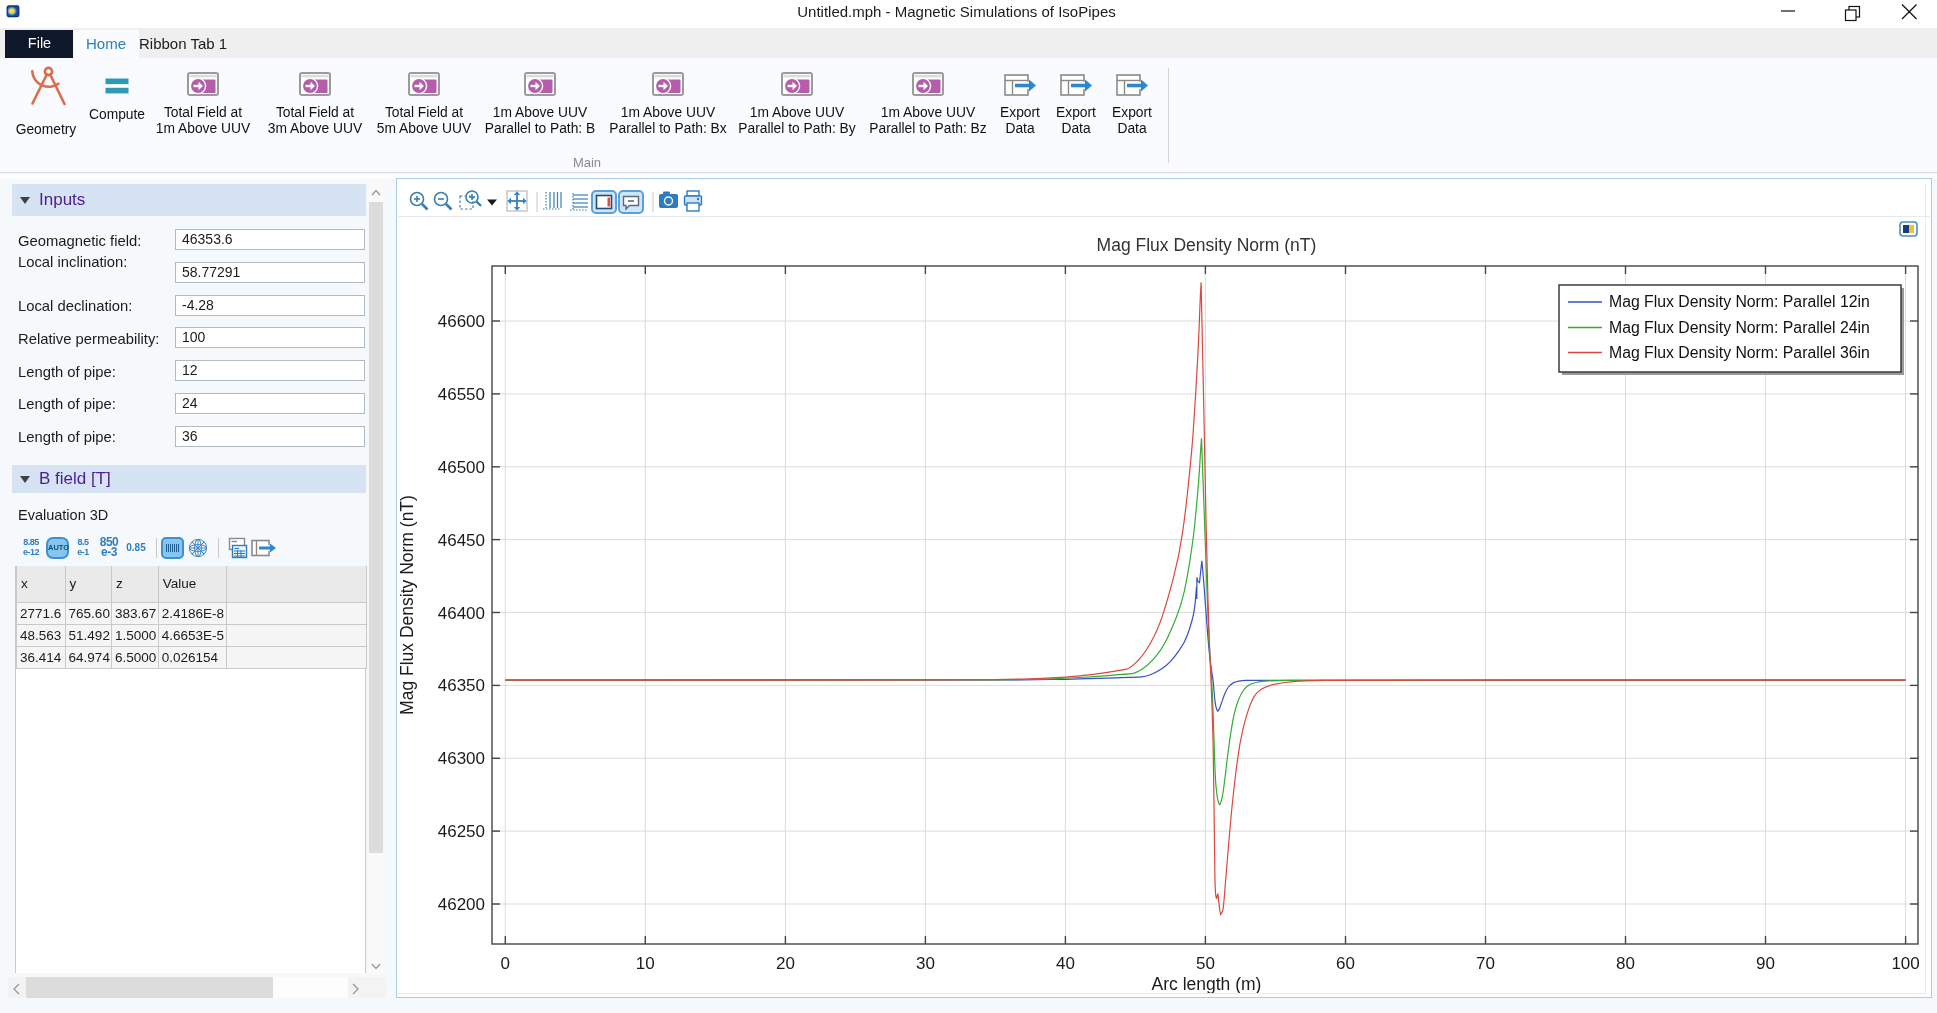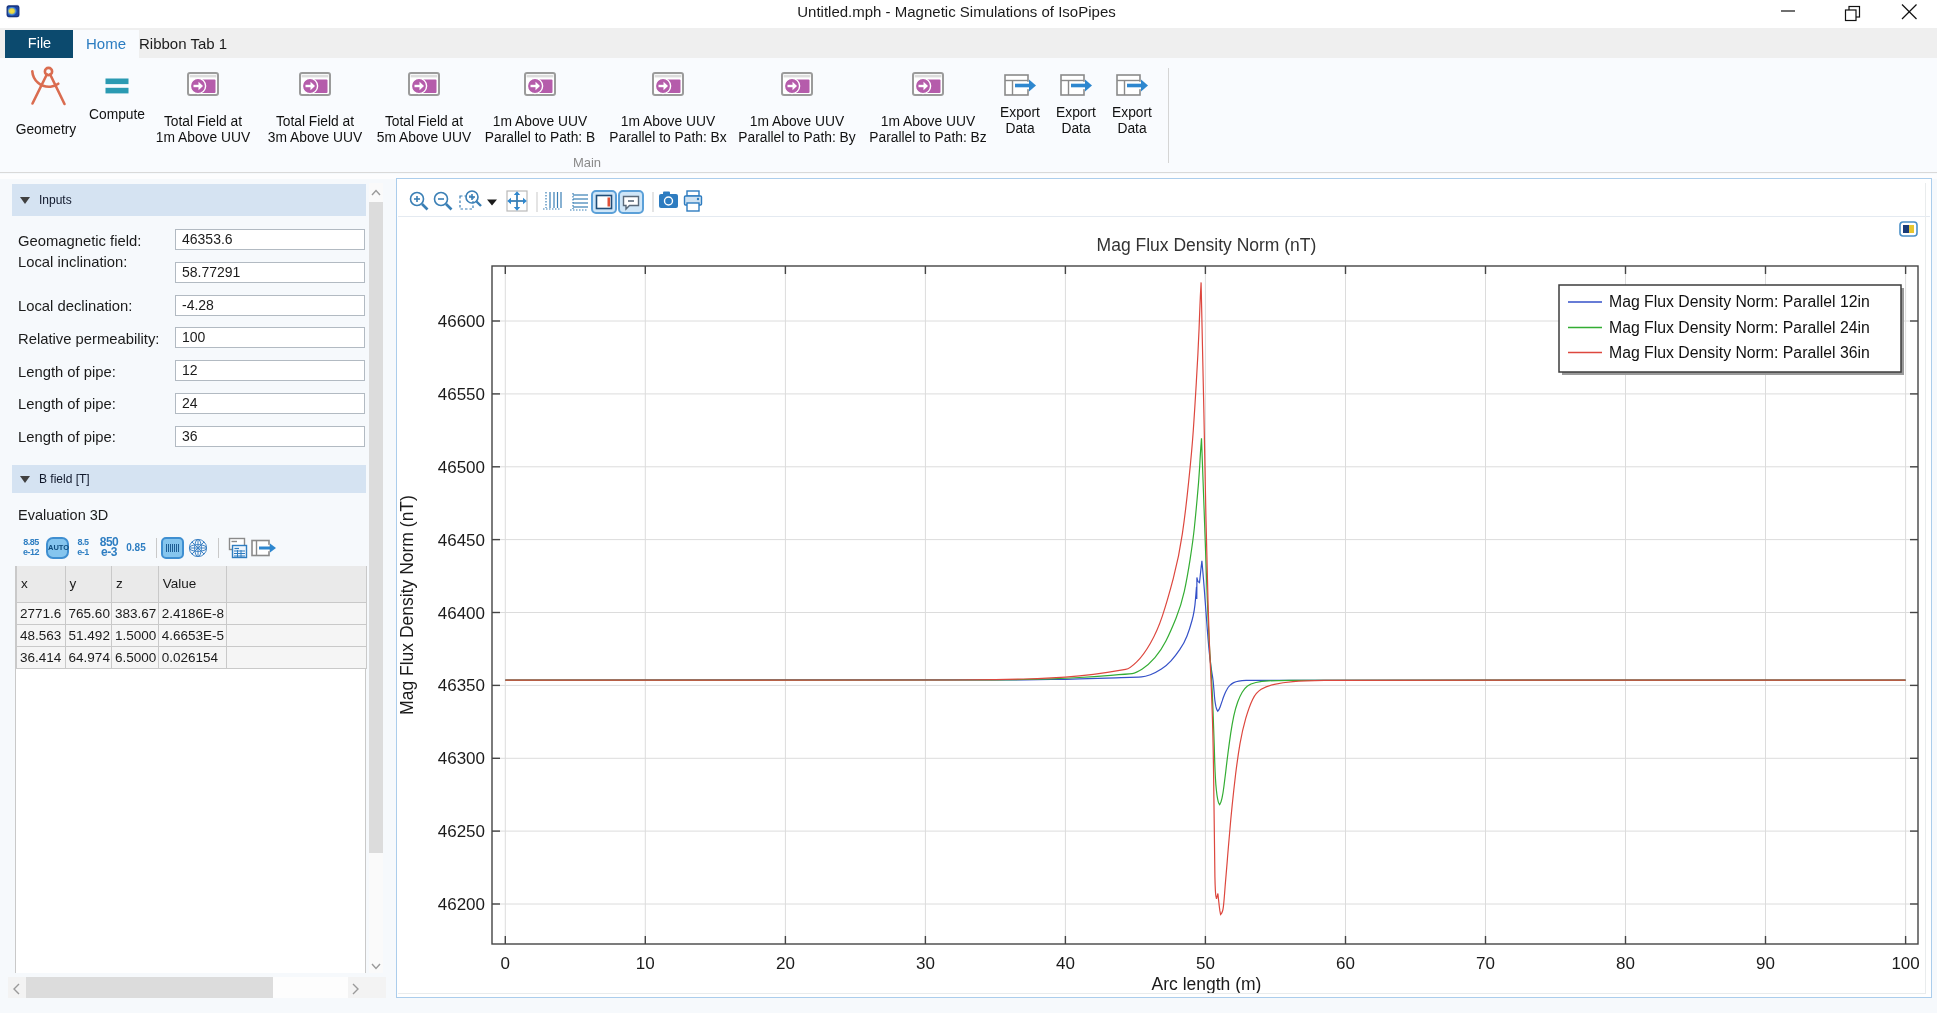--- a/index.html
+++ b/index.html
@@ -2,30 +2,30 @@
 <html><head><meta charset="utf-8">
 <style>
 *{margin:0;padding:0;box-sizing:border-box}
 html,body{width:1937px;height:1013px;overflow:hidden;background:#fff;
  font-family:"Liberation Sans",sans-serif;-webkit-font-smoothing:antialiased}
 .abs{position:absolute}
 #titlebar{position:absolute;left:0;top:0;width:1937px;height:28px;background:#fff}
 #title{position:absolute;left:0;top:3px;width:1937px;text-align:center;font-size:15px;color:#1b1b1b}
 #tabrow{position:absolute;left:0;top:28px;width:1937px;height:30px;background:#efefef}
 #ribbon{position:absolute;left:0;top:58px;width:1937px;height:115px;background:#f9fbfe;border-bottom:1px solid #d9d9d9}
-#filebtn{position:absolute;left:5px;top:30px;width:66px;height:28px;background:#0c4a6e;color:#fff;font-size:14.5px;text-align:center;line-height:27px;width:69px}
+#filebtn{position:absolute;left:5px;top:30px;width:66px;height:28px;background:#0f172a;color:#fff;font-size:14.5px;text-align:center;line-height:27px;width:69px}
 #hometab{position:absolute;left:73px;top:30px;width:66px;height:29px;background:#f9fbfe;color:#2b7cc1;font-size:15px;text-align:center;line-height:27px}
 #tab1{position:absolute;left:139px;top:30px;width:120px;height:28px;color:#1b1b1b;font-size:15px;text-align:left;line-height:28px}
 .rbtn{position:absolute;top:62px;text-align:center;font-size:13.8px;color:#111;line-height:15.5px}
 .rbtn svg{display:block;margin:0 auto}
-.riclabel{margin-top:18px}
+.riclabel{margin-top:9px}
 #mainlbl{position:absolute;left:537px;top:155px;width:100px;text-align:center;font-size:13px;color:#8a8a8a}
 #ribsep{position:absolute;left:1168px;top:68px;width:1px;height:95px;background:#d5d5d5}
 #leftpanel{position:absolute;left:0;top:179px;width:395px;height:834px;background:#f6f9fc}
-.sechdr{position:absolute;left:12px;width:354px;height:32px;background:#d5e3f2;color:#0f172a;font-size:12px;line-height:32px}
+.sechdr{position:absolute;left:12px;width:354px;height:32px;background:#d5e3f2;color:#4c1d95;font-size:17px;line-height:32px}
 .sechdr .tri{display:inline-block;width:0;height:0;border-left:5.5px solid transparent;border-right:5.5px solid transparent;border-top:7px solid #404040;margin:0 9px 1px 8px;vertical-align:middle}
 .flabel{position:absolute;left:18px;width:170px;font-size:14.8px;color:#1b1b1b}
 .finput{position:absolute;left:175px;width:190px;height:21px;background:#fff;border:1px solid #b2bac2;font-size:14px;color:#1b1b1b;line-height:19px;padding-left:6px}
 #graphpanel{position:absolute;left:396px;top:178px;width:1536px;height:820px;background:#fff;border:1px solid #abcdec}
 #pagebg{position:absolute;left:0;top:173px;width:1937px;height:840px;background:#f6f9fc}
 .th{border:1px solid #c9c9c9;border-top:none;padding-left:4px;vertical-align:middle}
 .dr{height:22px;background:#f5f5f5}
 .dr td{border:1px solid #c9c9c9;padding-left:3px}
 td{overflow:hidden;white-space:nowrap}
 </style></head>

